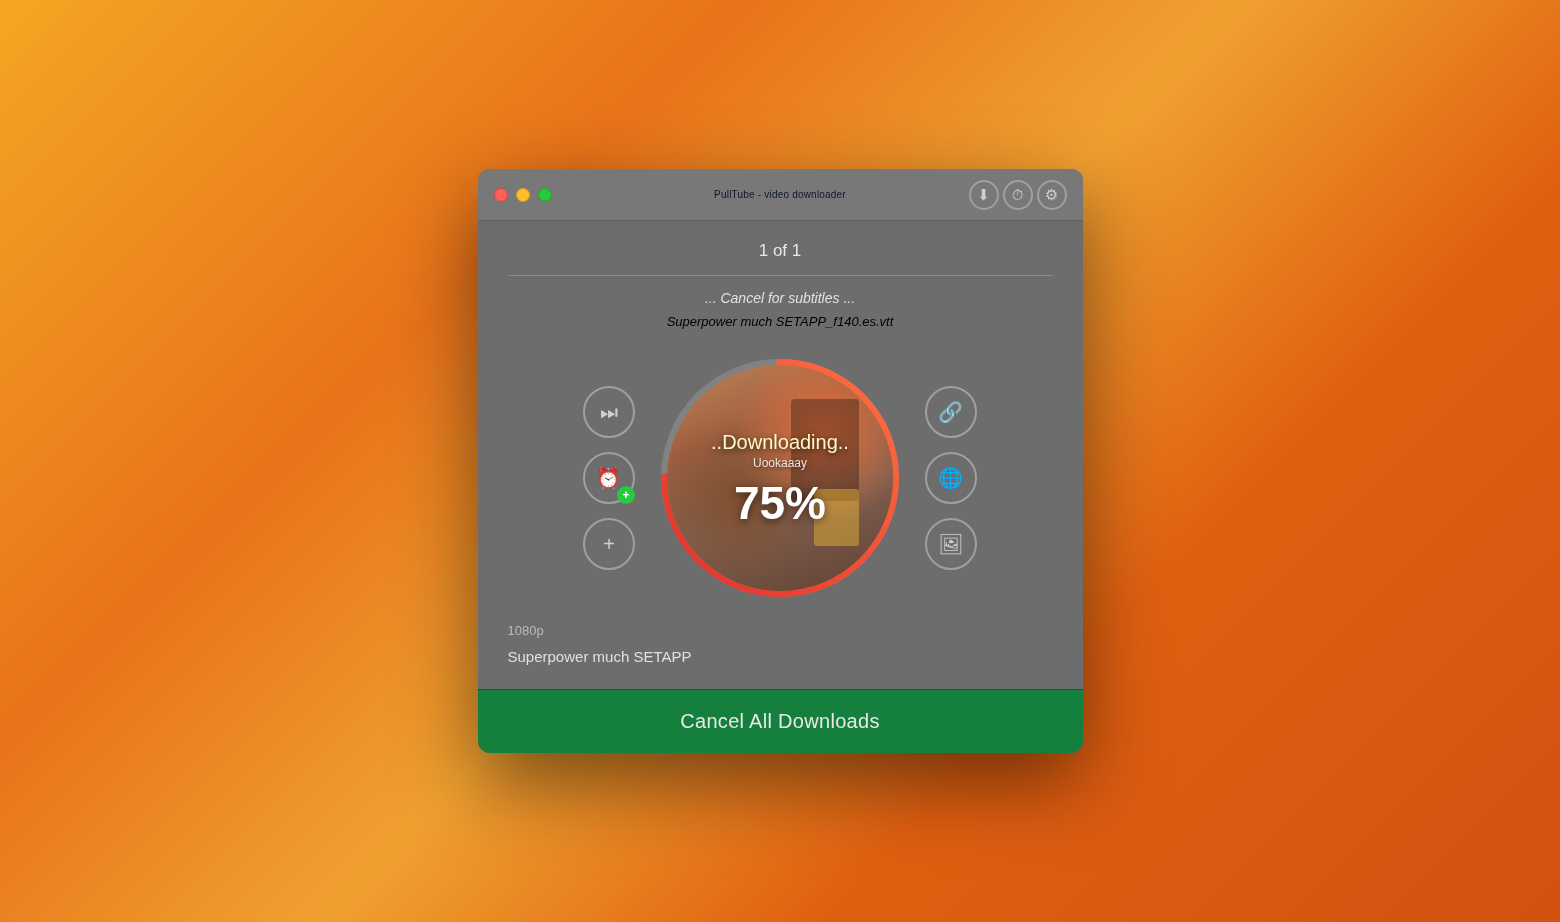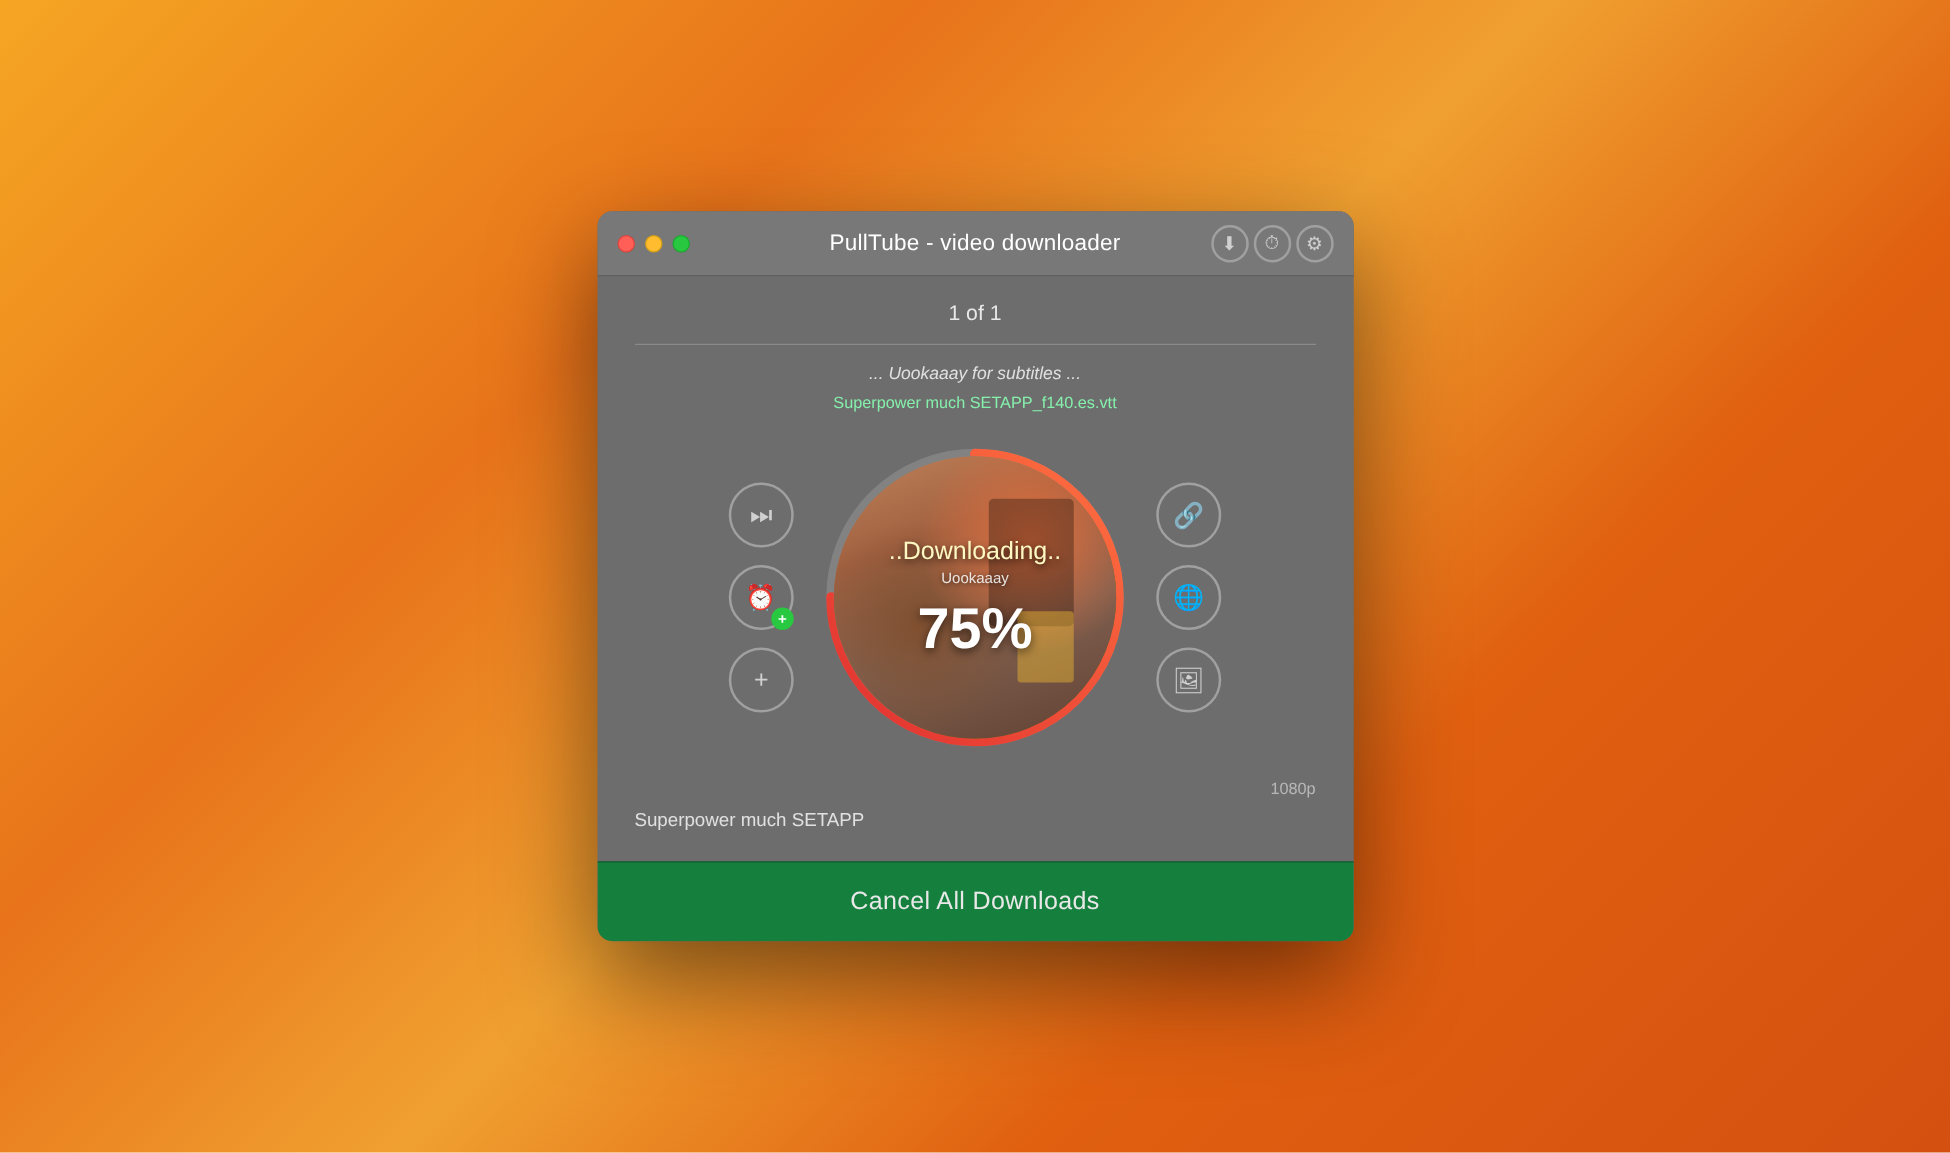--- a/index.html
+++ b/index.html
@@ -49,22 +49,22 @@
       cursor: pointer;
     }
     .tl-close { background: #ff5f57; border: 1px solid #e0443e; }
     .tl-minimize { background: #febc2e; border: 1px solid #d4a017; }
     .tl-maximize { background: #28c840; border: 1px solid #1aaa2f; }
 
     .titlebar-title {
       position: absolute;
       left: 50%;
       transform: translateX(-50%);
-      color: #ffffff;
-      font-size: 18px;
+      color: #0f172a;
+      font-size: 10px;
       font-weight: 500;
       letter-spacing: 0.2px;
     }
 
     .titlebar-icons {
       margin-left: auto;
       display: flex;
       gap: 4px;
       align-items: center;
     }
@@ -105,23 +105,24 @@
     .subtitle-status {
       text-align: center;
       color: #e0e0e0;
       font-size: 14px;
       margin-bottom: 8px;
       font-style: italic;
     }
 
     .subtitle-filename {
       text-align: center;
-      color: #86efac;
+      color: #000000;
       font-size: 13px;
       margin-bottom: 24px;
+      font-style: italic;
     }
 
     
     .main-row {
       display: flex;
       align-items: center;
       justify-content: center;
       gap: 20px;
       margin-bottom: 20px;
     }
@@ -253,21 +254,21 @@
       color: white;
       font-size: 46px;
       font-weight: 800;
       display: block;
       text-shadow: 0 2px 8px rgba(0,0,0,0.6);
       line-height: 1;
     }
 
     
     .quality-label {
-      text-align: right;
+      text-align: left;
       color: #b8b8b8;
       font-size: 13px;
       margin-bottom: 10px;
     }
 
     
     .video-title {
       text-align: left;
       color: #e0e0e0;
       font-size: 15px;
@@ -327,21 +328,21 @@
         <span>⚙</span>
       </button>
     </div>
   </div>
 
   <div class="content">
 
     <div class="counter">1 of 1</div>
     <div class="divider"></div>
 
-    <div class="subtitle-status">... Uookaaay for subtitles ...</div>
+    <div class="subtitle-status">... Cancel for subtitles ...</div>
     <div class="subtitle-filename">Superpower much  SETAPP_f140.es.vtt</div>
 
     <div class="main-row">
 
       <div class="side-buttons">
         <button class="circle-btn">
           <span>⏭</span>
         </button>
         <button class="circle-btn">
           <span>⏰</span>

